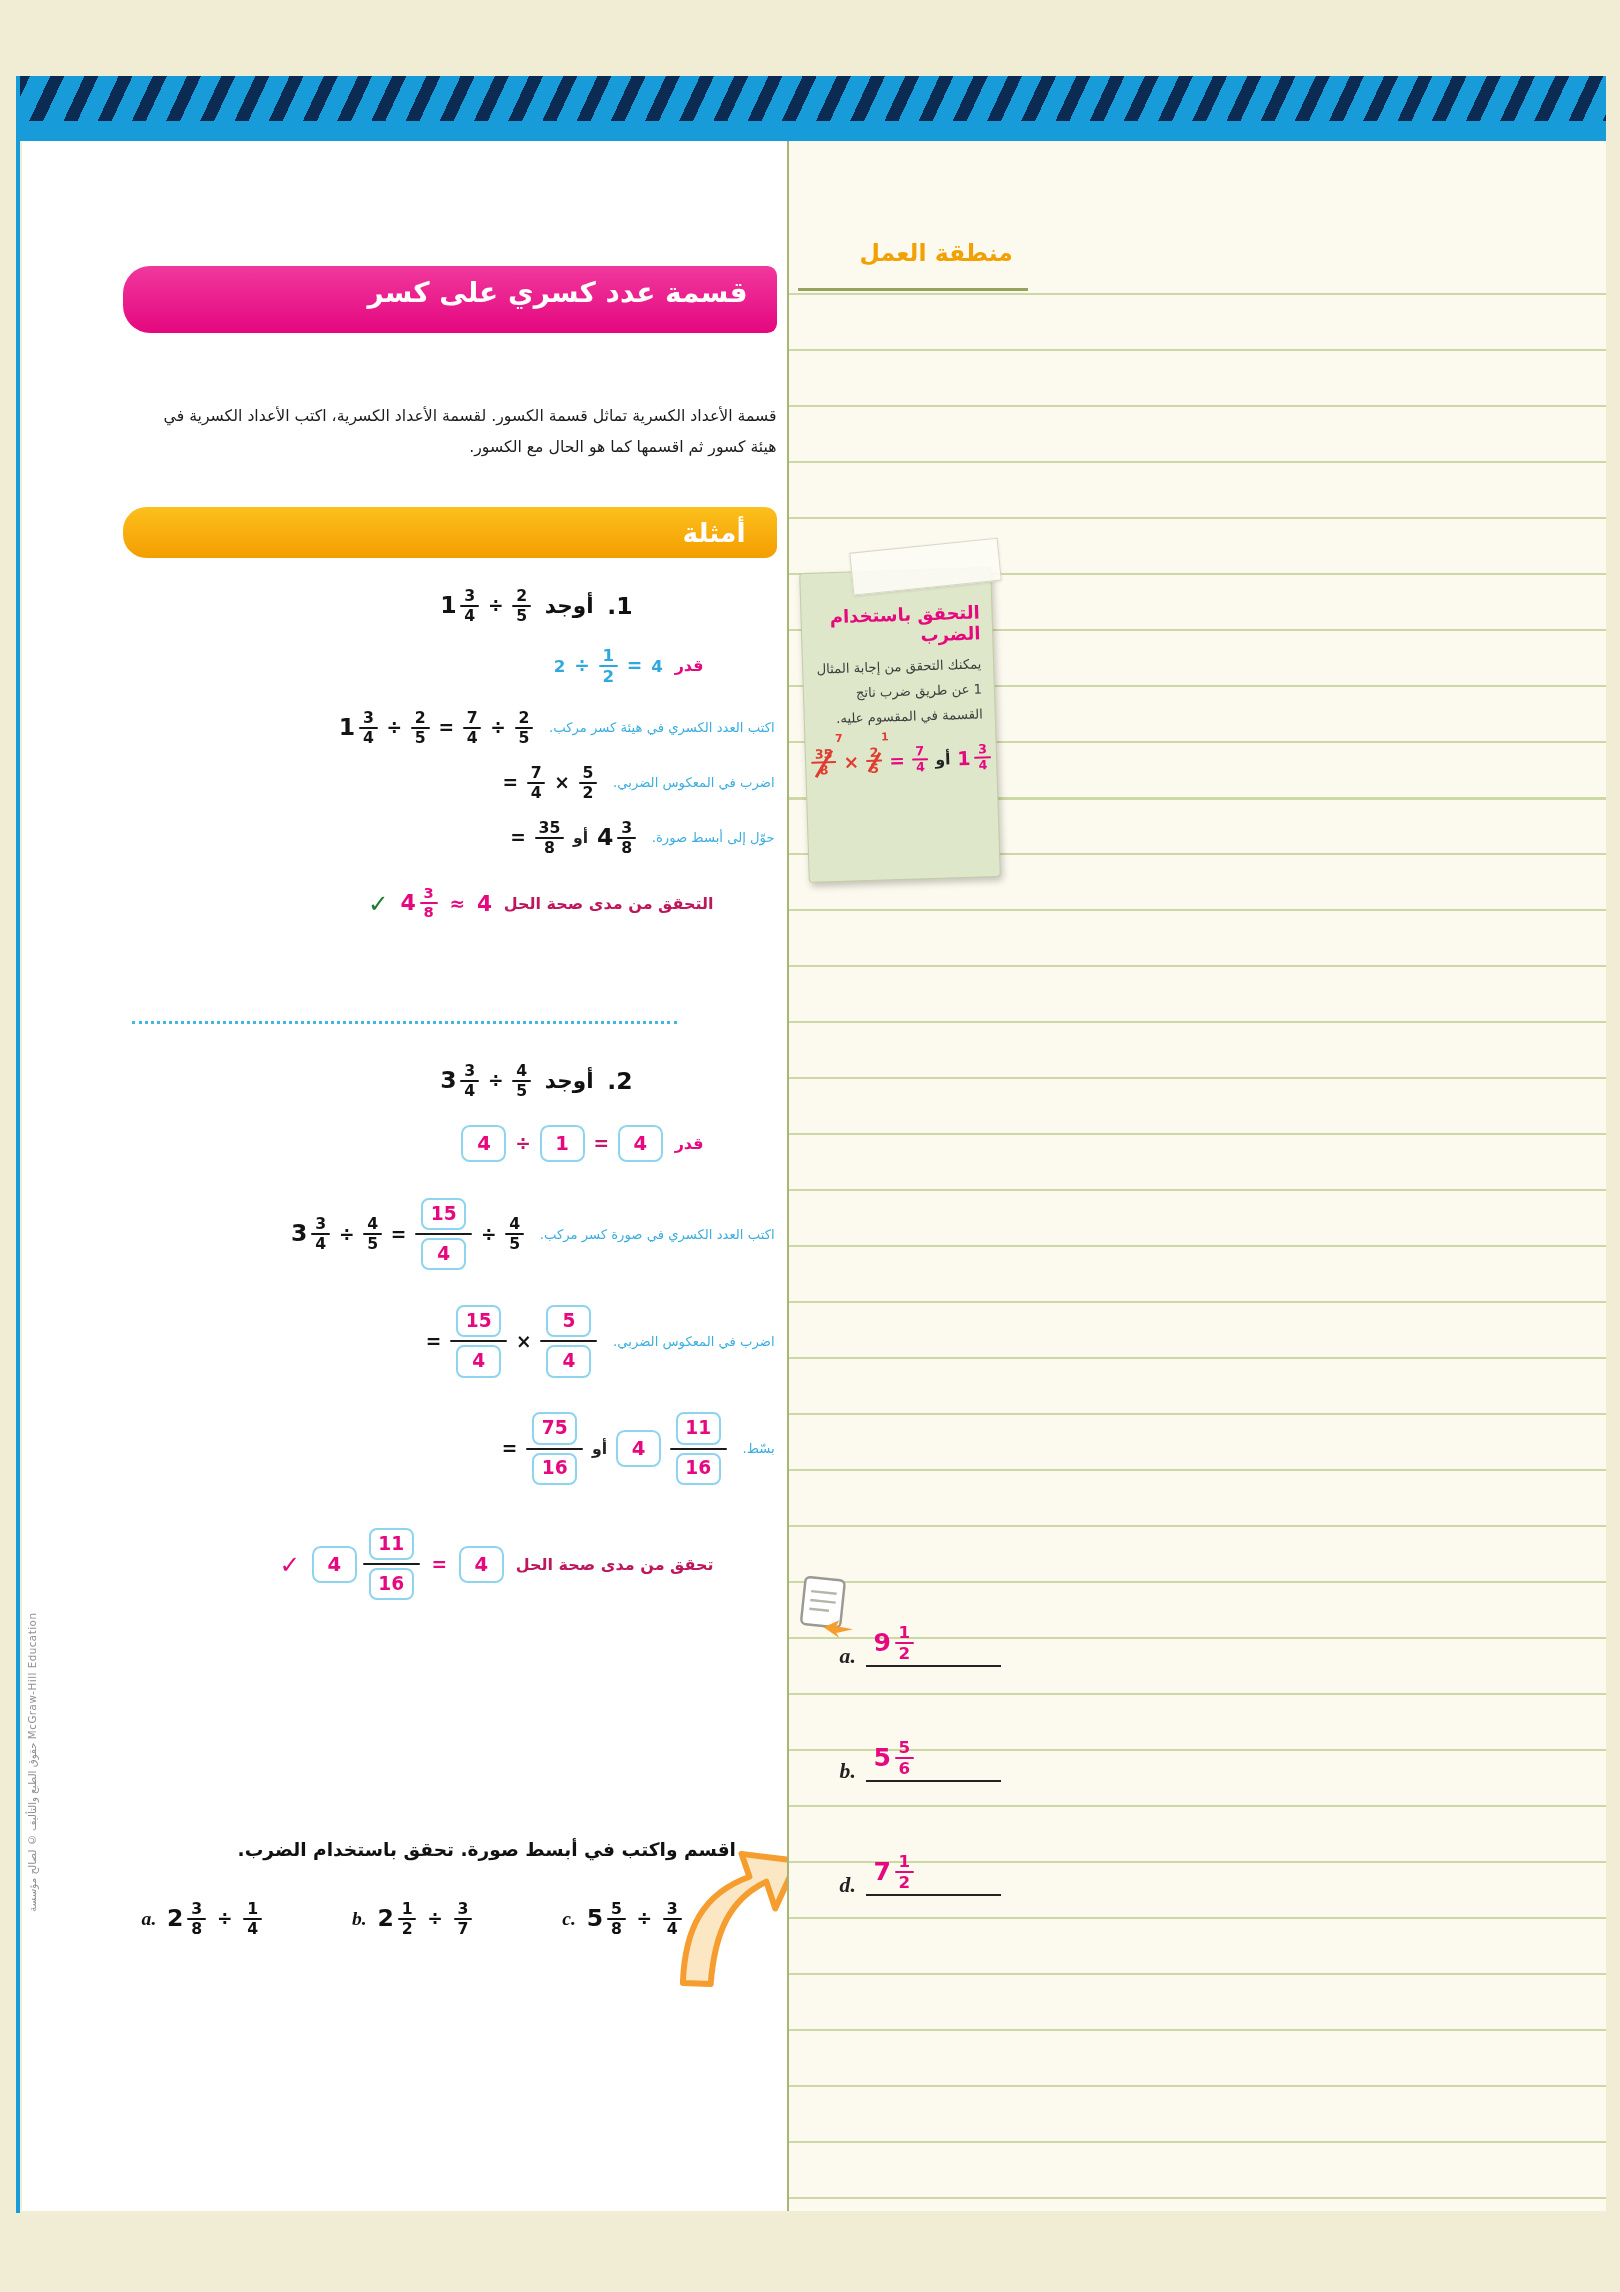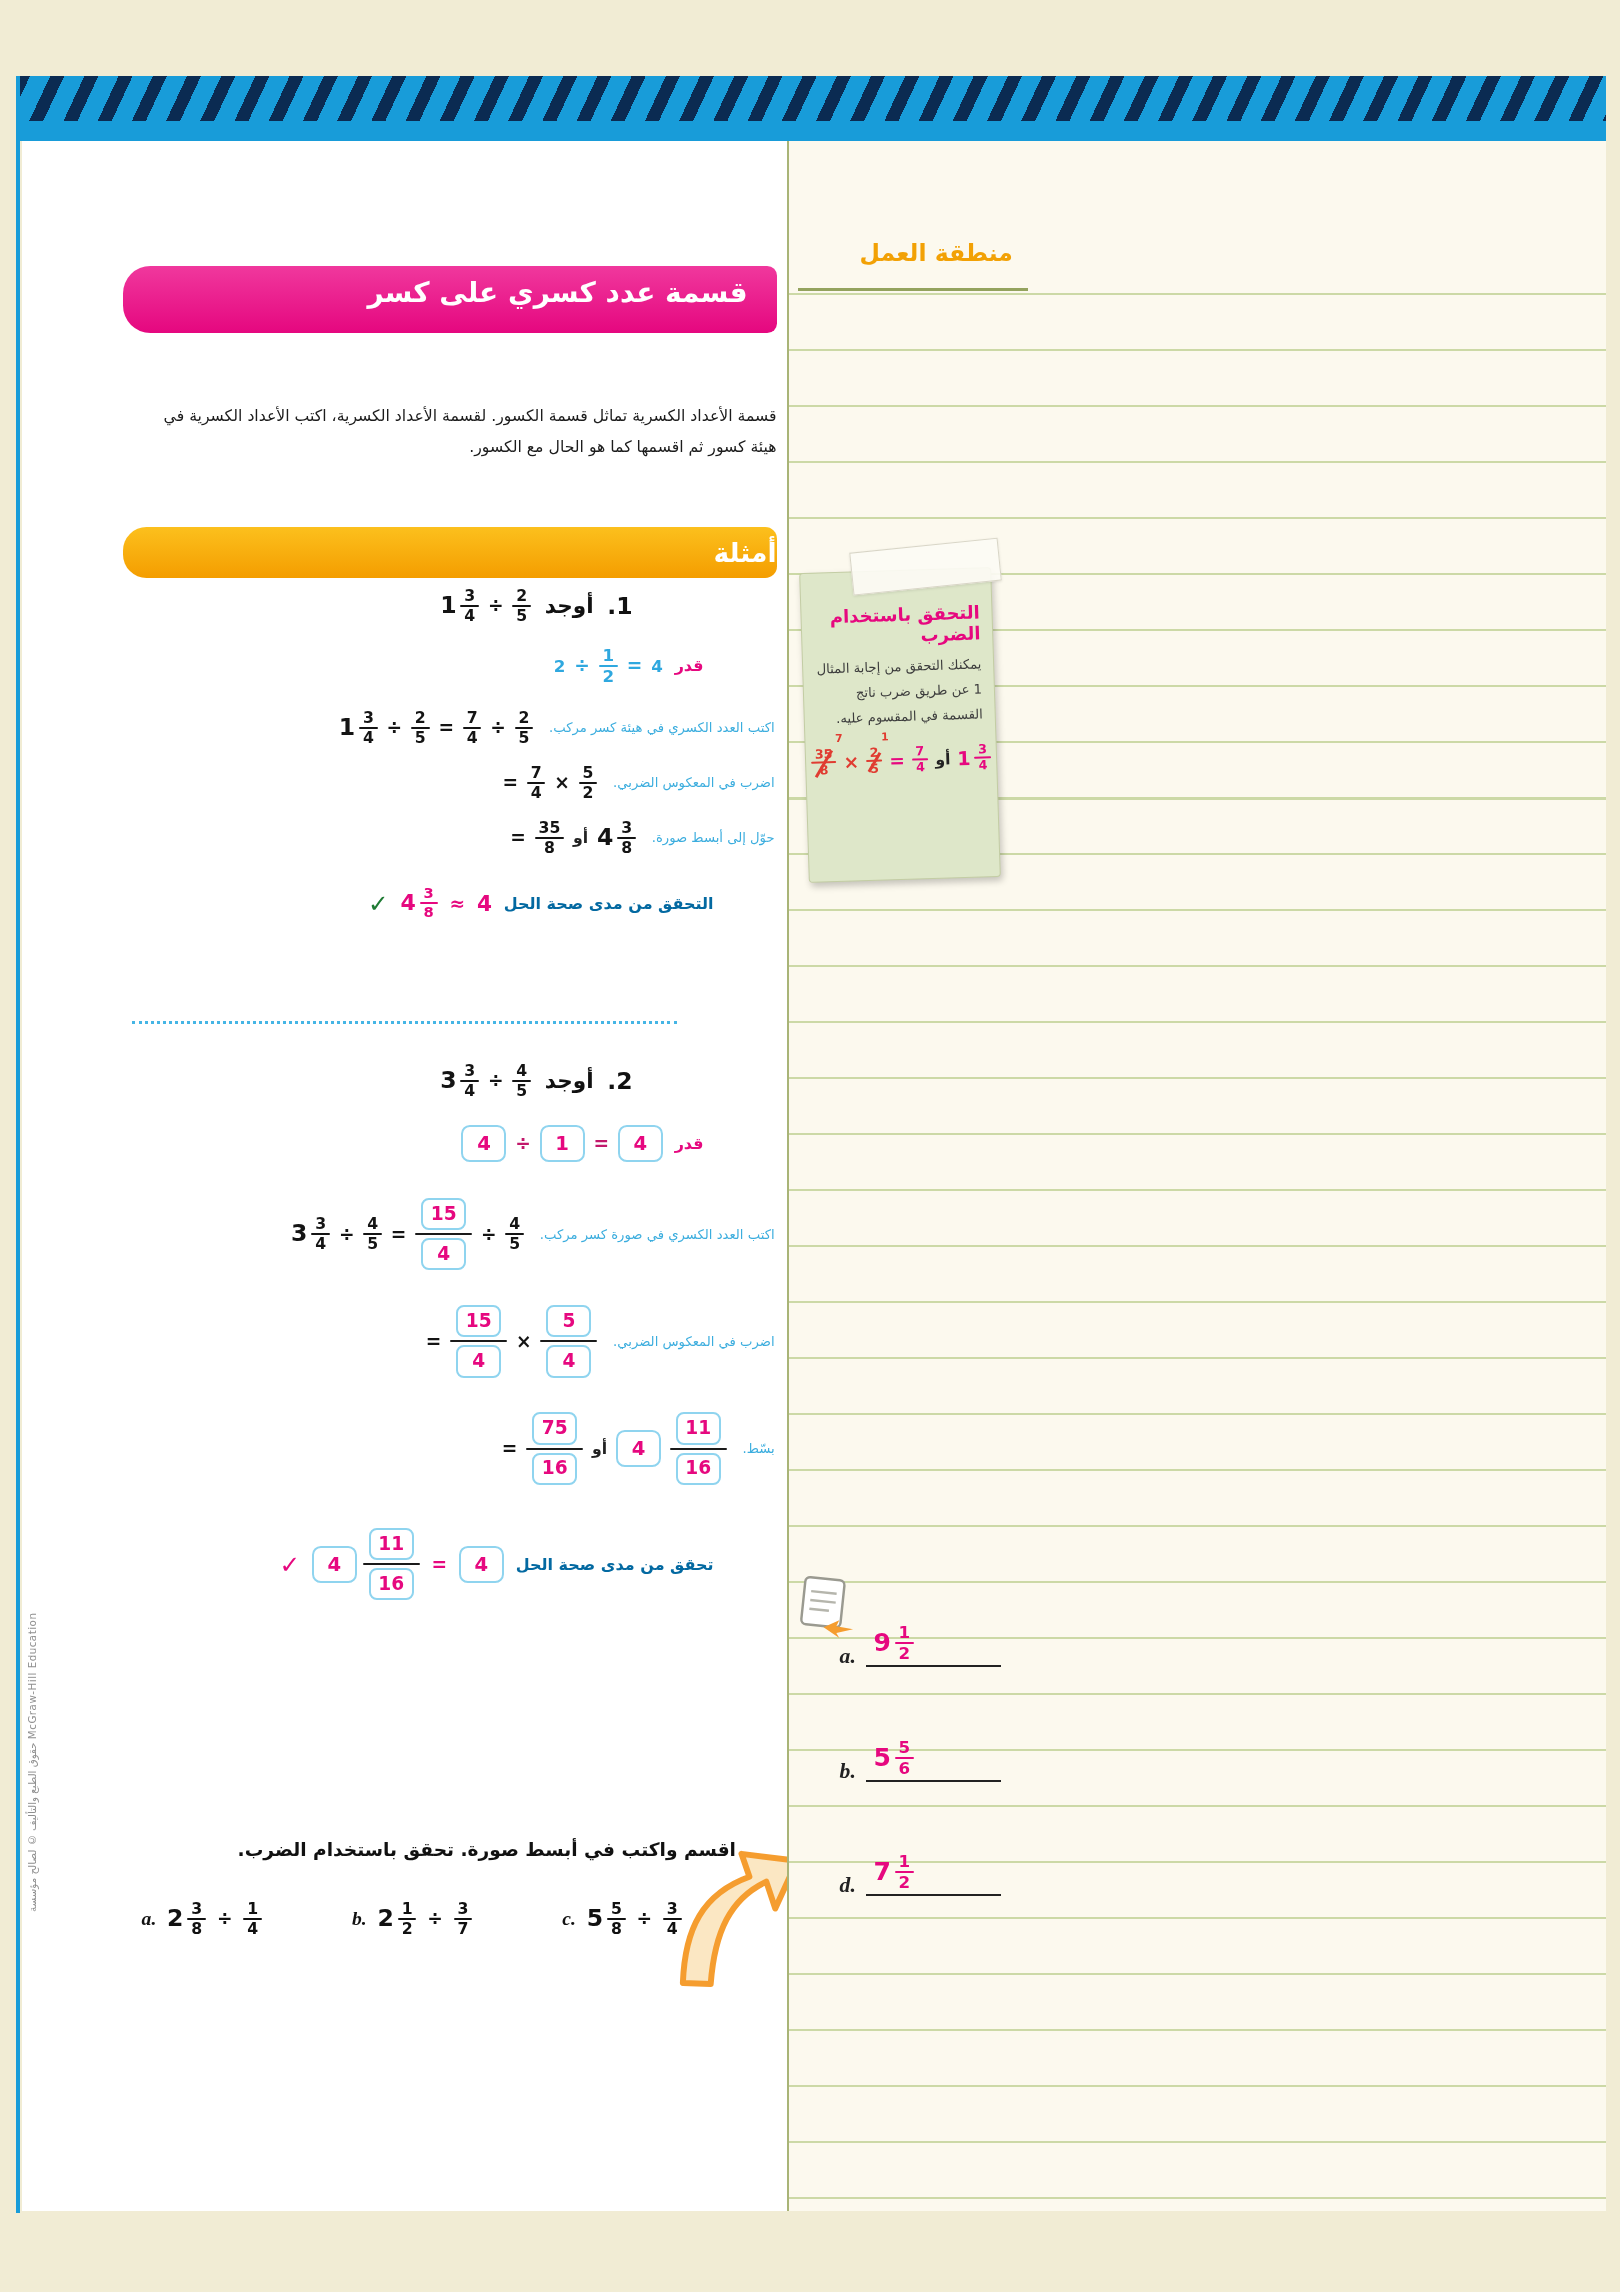--- a/index.html
+++ b/index.html
@@ -11,40 +11,40 @@
   .topbar{position:absolute;left:15.7px;top:76px;width:1590px;height:65px;}
   .topbar .stripes{height:45px;background:#189cd9;background-image:repeating-linear-gradient(115deg,#0b2b52 0 12.7px,transparent 12.7px 31px);}
   .topbar .solid{height:19.6px;background:#189cd9;}
   .left-rule{position:absolute;left:15.7px;top:76px;width:3.9px;height:2137px;background:#189cd9;}
   .page{position:absolute;left:21.6px;top:141px;width:1584px;height:2070px;background:#ffffff;}
 
   
   .content{position:absolute;left:0;top:0;width:765px;height:100%;direction:rtl;}
   .title-banner{position:absolute;left:101px;top:125px;width:654px;height:67px;background:linear-gradient(#f0389d,#e5077f);border-radius:27.4px 9.8px 9.8px 27.4px;color:#fff;font-weight:bold;font-size:28px;line-height:53px;padding-right:29px;white-space:nowrap;}
   .intro{position:absolute;left:142px;top:212px;width:613px;font-size:15.7px;line-height:1.95;color:#1c1c1c;text-align:justify;margin-top:48px;}
-  .gold-banner{position:absolute;left:101px;width:654px;height:51px;background:linear-gradient(#fcc01d,#f49d00);border-radius:23.5px 11.8px 11.8px 23.5px;line-height:51px;white-space:nowrap;margin-top:20px;}
+  .gold-banner{position:absolute;left:101px;width:654px;height:51px;background:linear-gradient(#fcc01d,#f49d00);border-radius:23.5px 11.8px 11.8px 23.5px;line-height:51px;padding-right:31px;white-space:nowrap;}
   .gold-banner .b1{color:#fff;font-weight:bold;font-size:26.5px;}
   .gold-banner .b2{color:#241600;font-weight:800;font-size:19.6px;}
   .gold-banner .b3{color:#241600;font-weight:bold;font-size:18.6px;}
 
   .example{position:absolute;left:101px;width:652px;}
   .ex-header{display:flex;align-items:center;gap:13.7px;justify-content:flex-start;padding-right:142px;}
   .ex-num{direction:ltr;font-size:23.5px;font-weight:bold;color:#111;}
   .ex-find{font-size:21.6px;font-weight:bold;color:#111;}
   .est-row{display:flex;align-items:center;gap:11.8px;margin-top:21.6px;padding-right:71px;}
   .est-label{color:#e6087f;font-weight:bold;font-size:16px;}
   .eq-est{direction:ltr;display:inline-flex;align-items:center;gap:8.8px;color:#2fa8df;font-weight:bold;font-size:16.7px;}
   .step{display:flex;align-items:center;gap:15.7px;margin-top:23.5px;}
   .note{color:#3badde;font-size:13.2px;font-weight:400;white-space:nowrap;}
   .eq{direction:ltr;display:inline-flex;align-items:center;gap:8.8px;font-size:15.7px;color:#141414;font-weight:bold;width:267px;justify-content:flex-end;}
   .eq2{width:306px;}
   .op{font-size:18.6px;font-weight:bold;}
   .or-word{font-size:15.7px;font-weight:bold;color:#222;}
   .check-row{display:flex;align-items:center;gap:11.8px;margin-top:29px;padding-right:61px;}
-  .check-label{color:#0369a1;font-weight:bold;font-size:16px;white-space:nowrap;}
+  .check-label{color:#be185d;font-weight:bold;font-size:16px;white-space:nowrap;}
   .mag{color:#e6087f;}
   .bignum{font-size:21.6px;font-weight:bold;}
   .tick{font-size:24.5px;font-weight:bold;}
   .green{color:#1e7b34;}
   .dots{position:absolute;left:110px;top:880px;width:545px;border-top:3.9px dotted #45b5e5;}
   .instruction{position:absolute;left:101px;top:1698px;width:635px;text-align:right;padding-right:21.6px;font-size:18.6px;font-weight:bold;color:#111;}
   .problems{position:absolute;left:120px;top:1759px;display:flex;direction:ltr;gap:90px;}
   .prob{display:flex;align-items:center;gap:10.8px;direction:ltr;font-size:15.7px;font-weight:bold;color:#111;}
   .prob-label{font-family:"Liberation Serif",serif;font-style:italic;font-weight:bold;font-size:19.6px;}
   .big-arrow{position:absolute;left:643px;top:1678px;}

